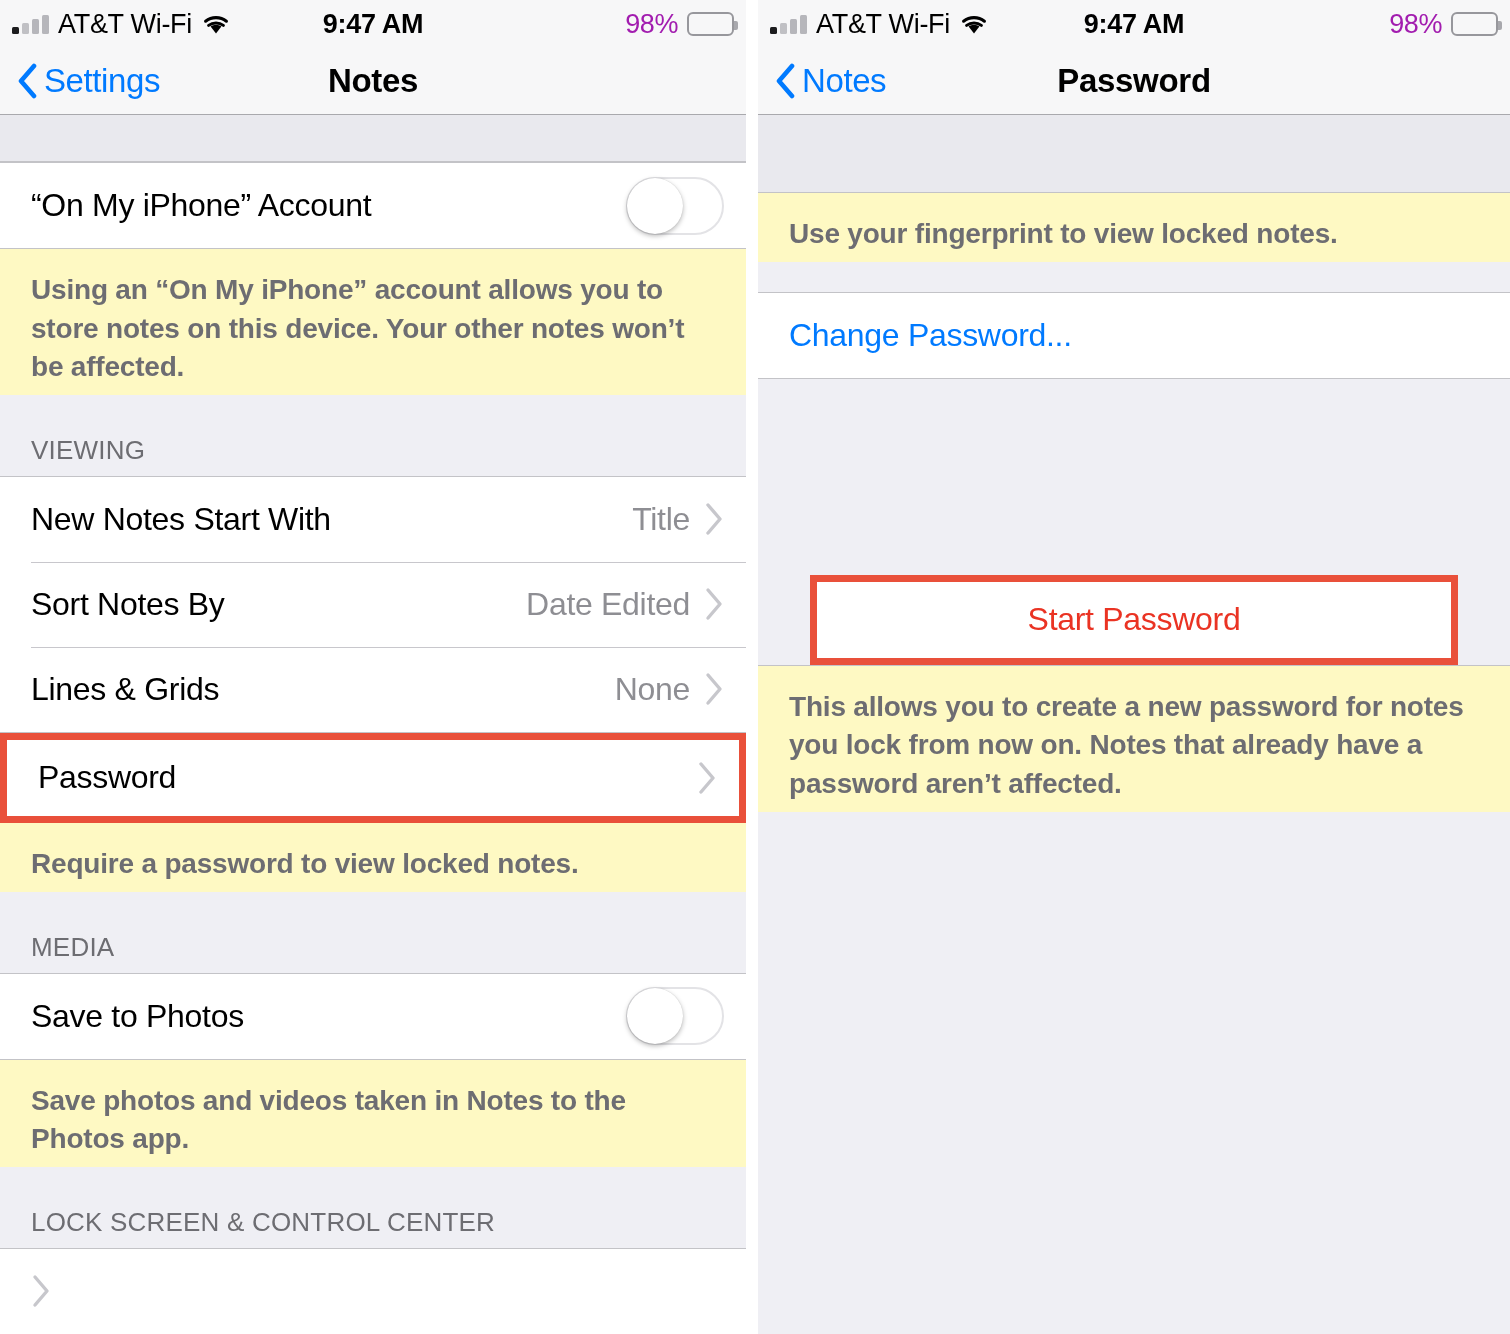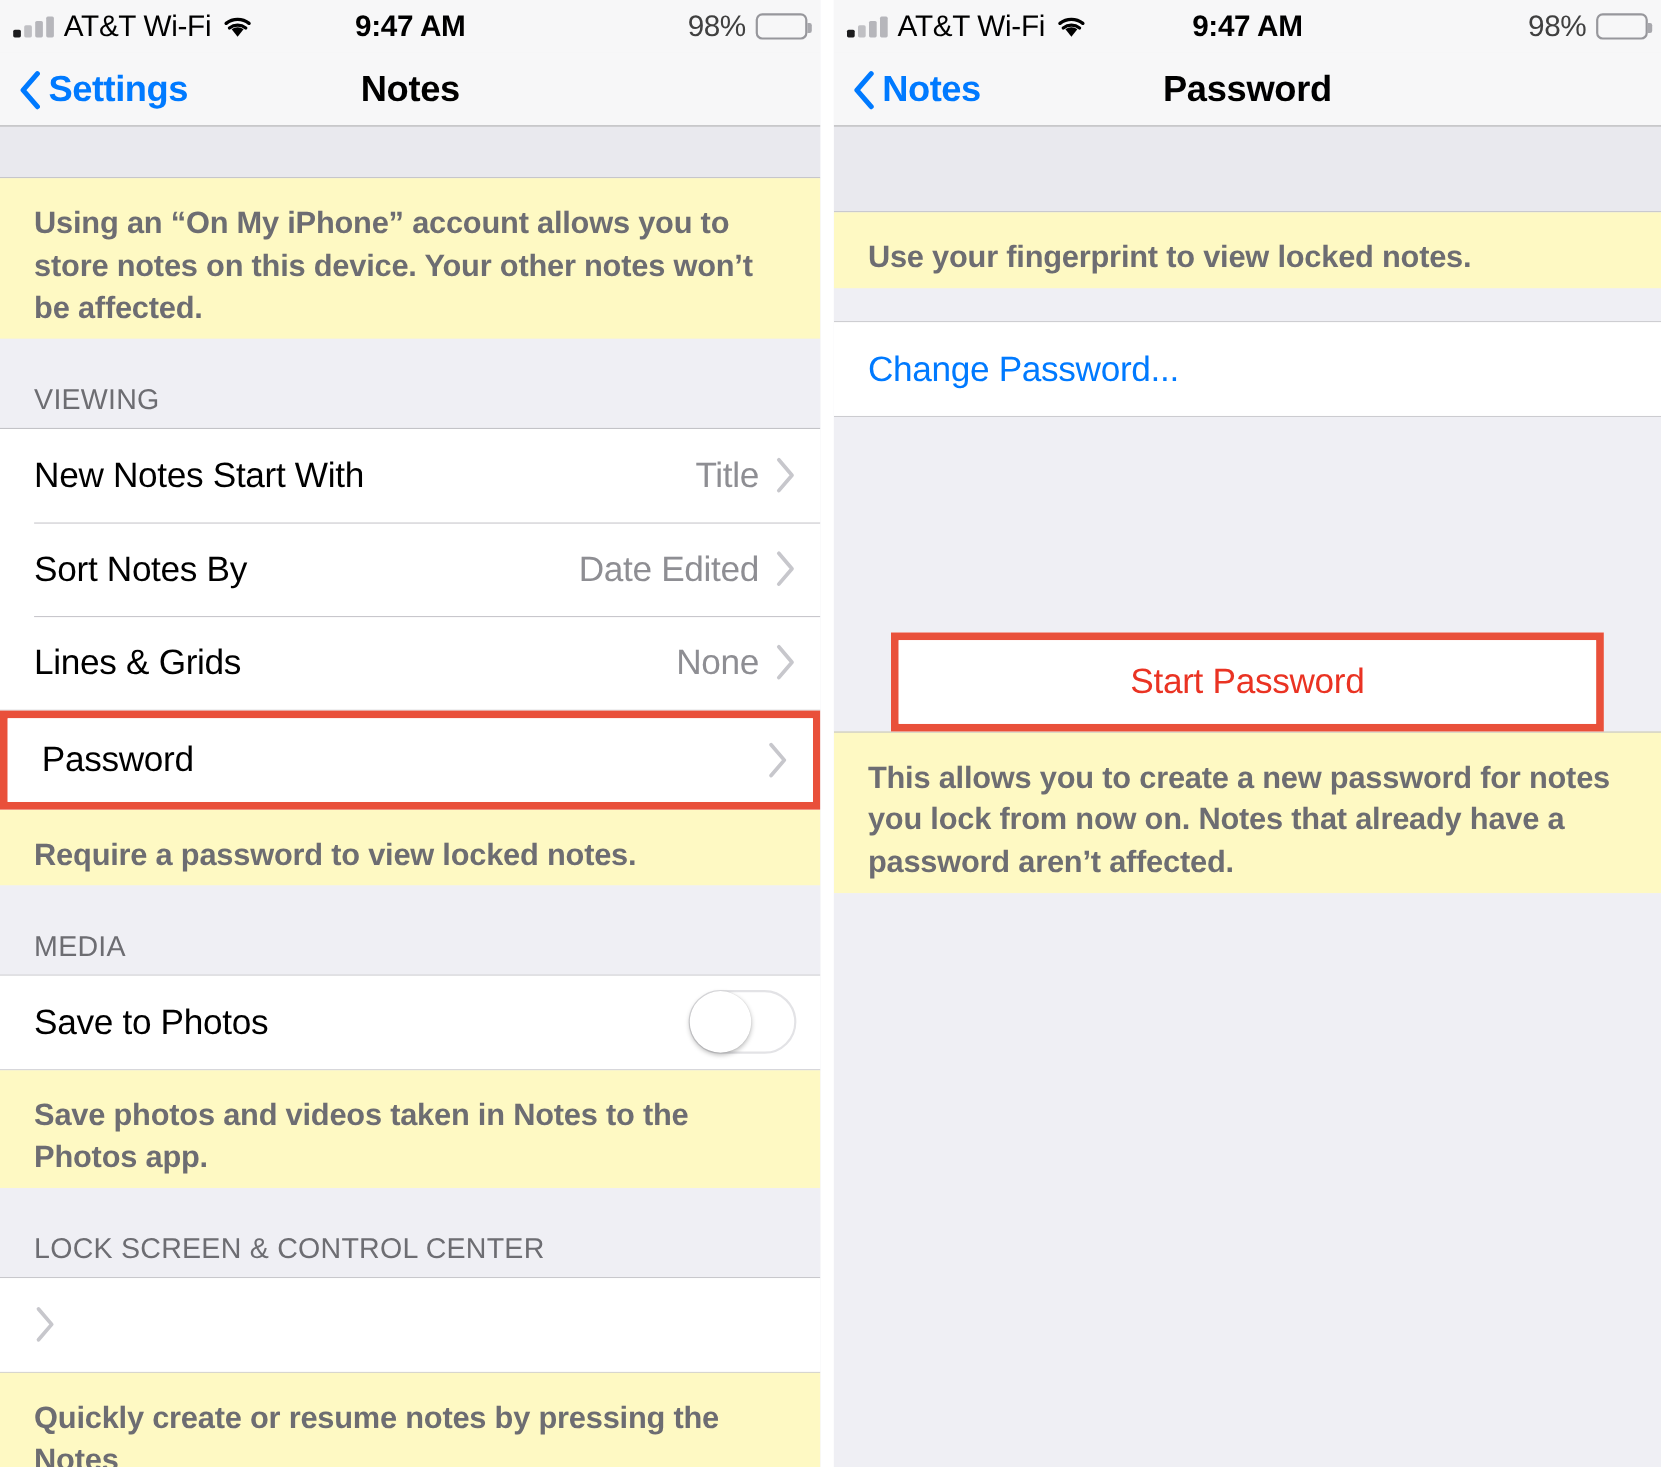--- a/index.html
+++ b/index.html
@@ -78,21 +78,21 @@
   }
   .sb-right {
     position: absolute;
     right: 12px;
     display: flex;
     align-items: center;
     gap: 9px;
   }
   .batt-pct {
     font-size: 27px;
-    color: #404040;
+    color: #a21caf;
     letter-spacing: -0.4px;
   }
   .battery {
     position: relative;
     width: 47px;
     height: 24px;
     border: 2.5px solid #97979c;
     border-radius: 6px;
     box-sizing: border-box;
     padding: 2px;
@@ -118,24 +118,23 @@
     background: #f7f7f8;
     position: relative;
     display: flex;
     align-items: center;
     border-bottom: 1px solid #a9a9ad;
   }
   .nav-back {
     position: absolute;
     left: 16px;
     display: flex;
-    align-items: flex-end;
+    align-items: center;
     gap: 6px;
     cursor: pointer;
-    font-weight: bold;
   }
   .chev-back { width: 22px; height: 36px; display: block; }
   .nav-back-label {
     font-size: 33px;
     color: #007aff;
     letter-spacing: -0.4px;
   }
   .nav-title {
     position: absolute;
     left: 0; right: 0;
@@ -311,20 +310,28 @@
         </span>
         <span class="nav-back-label">Settings</span>
       </div>
       <div class="nav-title">Notes</div>
     </div>
 
     <div class="content">
 
       <div class="spacer top"></div>
 
+      <div class="group">
+        <div class="row">
+          <span class="row-label">“On My iPhone” Account</span>
+          <span class="toggle off">
+              <span class="knob"></span>
+            </span>
+        </div>
+      </div>
       <div class="footer-text">Using an “On My iPhone” account allows you to store notes on this device. Your other notes won’t be affected.</div>
 
       <div class="section-header">VIEWING</div>
       <div class="group">
         <div class="row">
           <span class="row-label">New Notes Start With</span>
           <span class="row-value">Title</span>
           <span>
             <svg class="chev-right" viewBox="0 0 20 34">
                 <path d="M4 3 L16 17 L4 31" stroke="#c7c7cc" stroke-width="3.4" fill="none" stroke-linecap="round" stroke-linejoin="round"></path>

